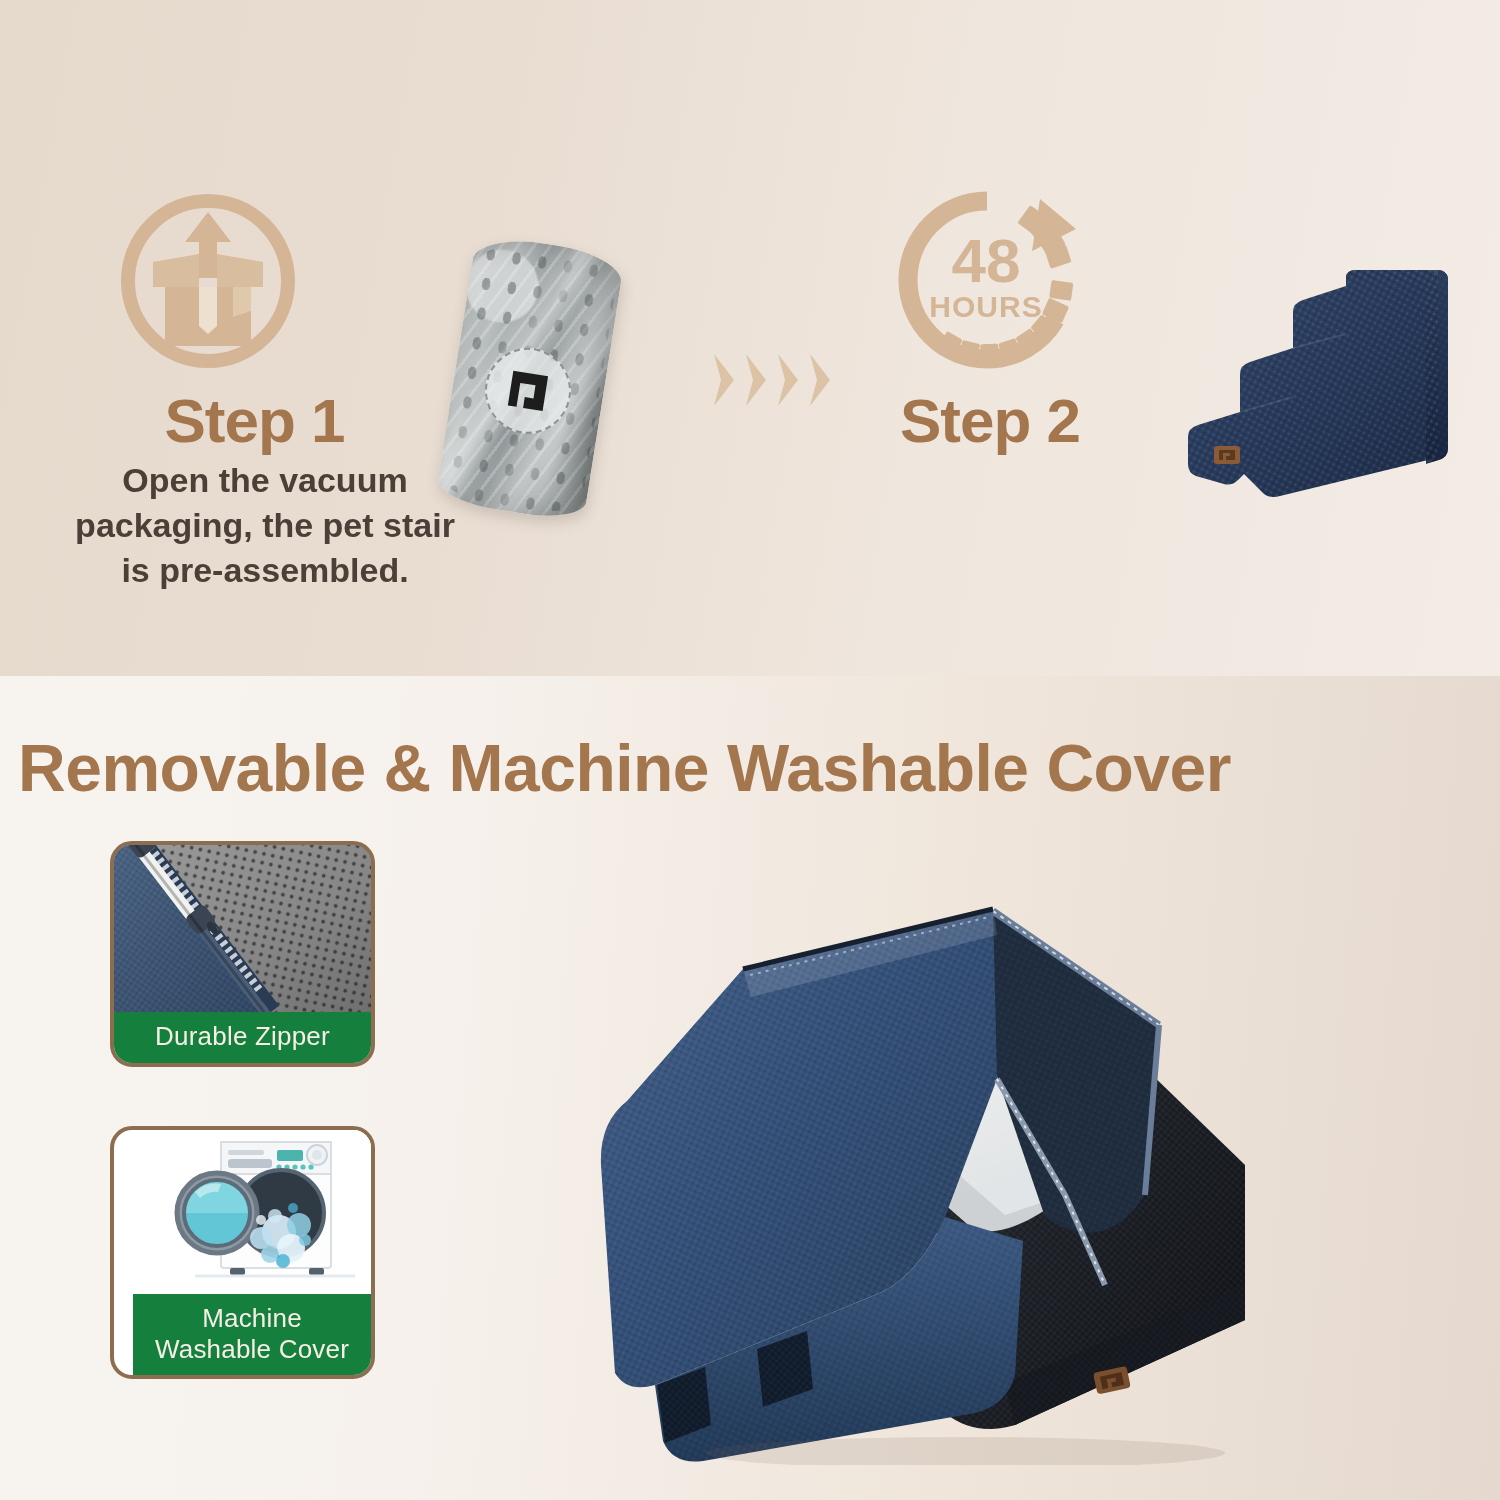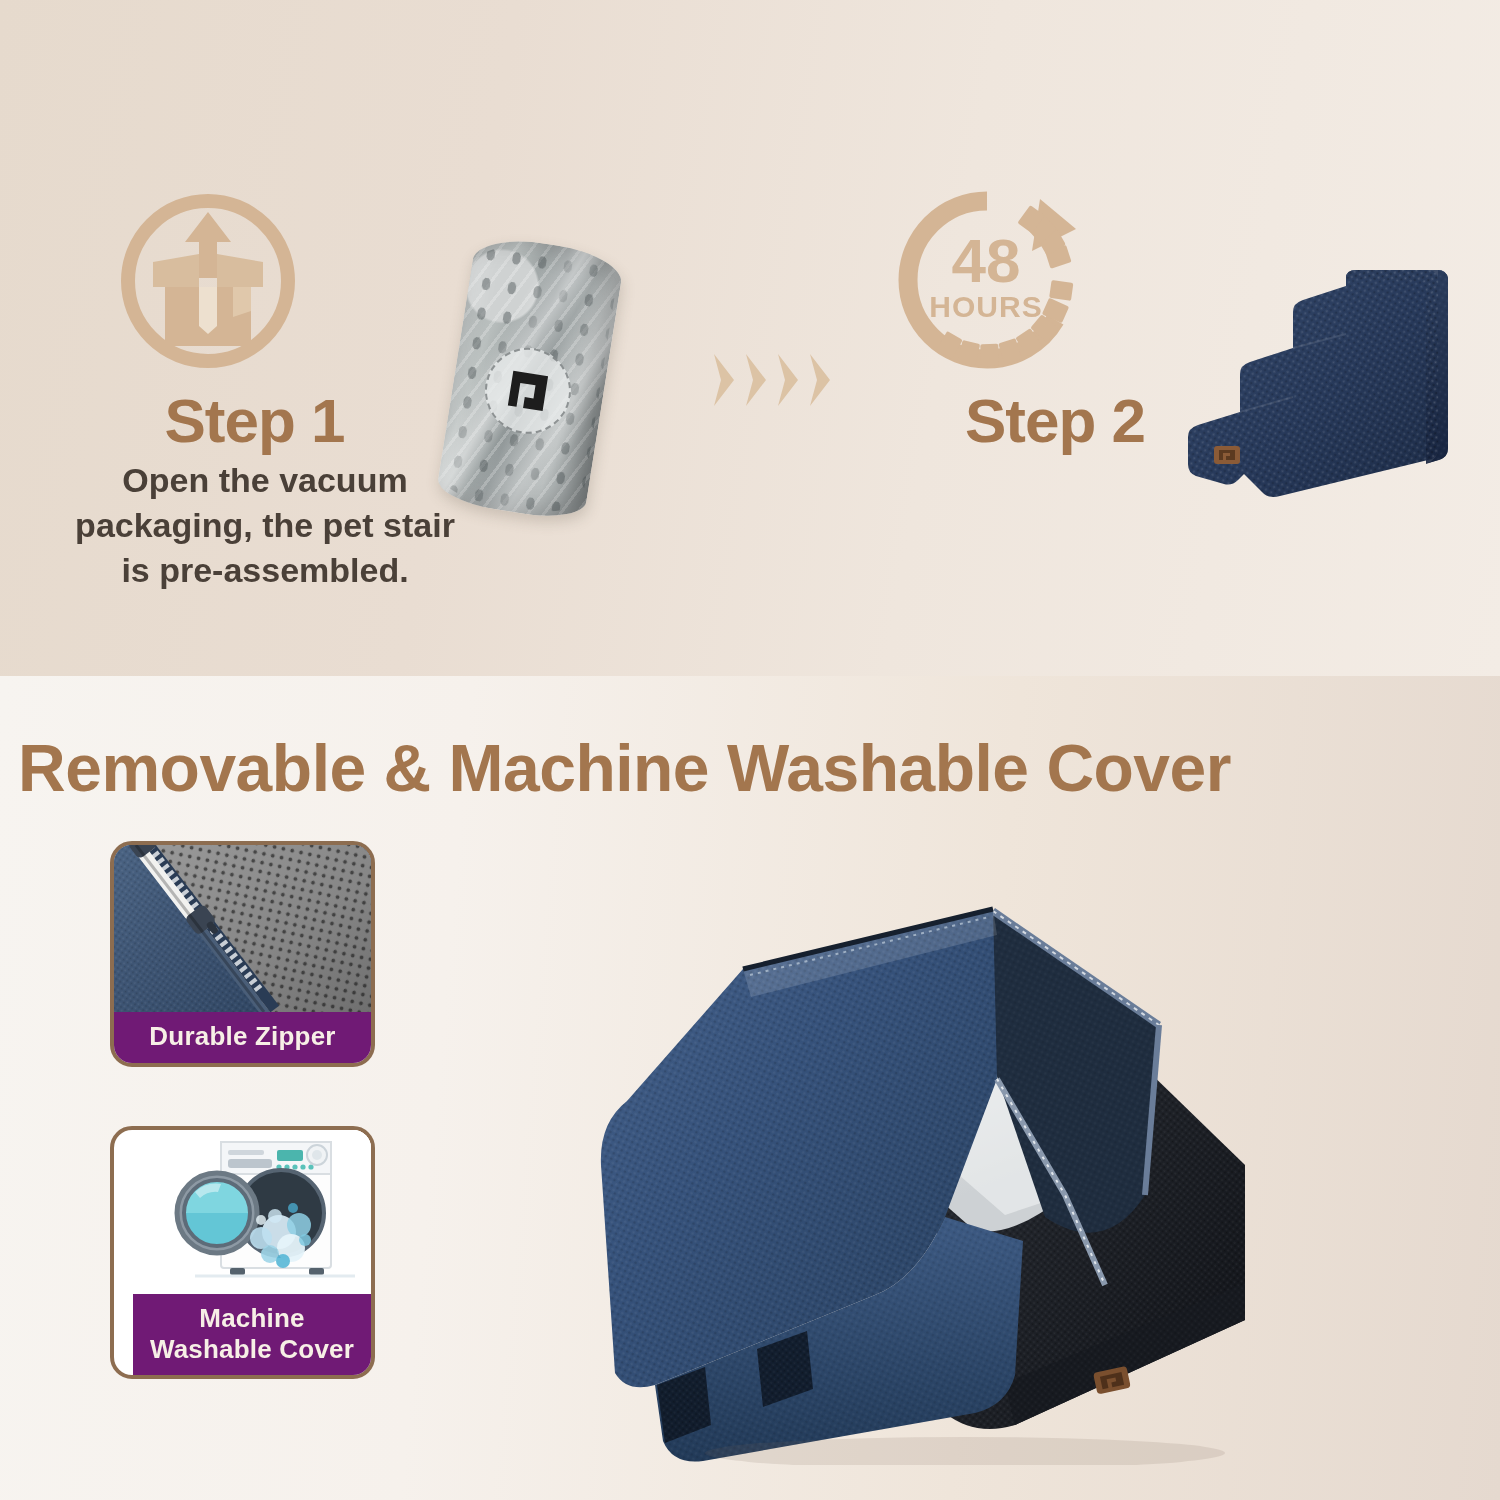--- a/index.html
+++ b/index.html
@@ -79,22 +79,22 @@
   
   .hero{ position:absolute; left:545px; top:865px; width:740px; height:600px; }
 
   
   .fcard{
     position:absolute; width:265px; border:4px solid #8d6d50; border-radius:22px;
     overflow:hidden; background:#fff;
   }
   .fcard .pic{ width:100%; position:relative; overflow:hidden; }
   .fcard .cap{
-    background:#701a75; color:#f7efe6; text-align:center;
-    font-weight:bold; font-size:26px; line-height:1.18; padding:9px 4px 11px;
+    background:#15803d; color:#f7efe6; text-align:center;
+    font-weight:normal; font-size:26px; line-height:1.18; padding:9px 4px 11px;
     letter-spacing:.2px;
   }
   .headline{
     position:absolute; left:0; top:730px; width:1249px; text-align:center;
     font-size:66px; font-weight:bold; color:#a3764e; letter-spacing:-0.5px;
   }
 </style>
 </head>
 <body>
 
@@ -171,21 +171,21 @@
             <rect x="64" y="-9" width="22" height="18" rx="2" transform="rotate(-30)"></rect>
             <rect x="64" y="-9" width="22" height="18" rx="2" transform="rotate(-42)"></rect>
             <rect x="64" y="-9" width="22" height="18" rx="2" transform="rotate(-54)"></rect>
           </g>
         </g>
         <text x="96" y="97" font-family="'Liberation Sans',sans-serif" font-size="62" font-weight="bold" fill="#d4b595" text-anchor="middle">48</text>
         <text x="96" y="132" font-family="'Liberation Sans',sans-serif" font-size="30" font-weight="bold" fill="#d4b595" text-anchor="middle" letter-spacing="1">HOURS</text>
       </svg>
     </div>
 
-    <div class="step-title" style="left:835px; top:385px; width:310px; text-align:right;">Step 2</div>
+    <div class="step-title" style="left:835px; top:385px; width:310px; text-align:center;">Step 2</div>
 
 
     <div class="stairs">
       <svg width="282" height="250" viewBox="0 0 282 250">
         <defs>
           <linearGradient id="navyTop" x1="0" y1="0" x2="1" y2="1">
             <stop offset="0%" stop-color="#34486a"></stop>
             <stop offset="55%" stop-color="#27395a"></stop>
             <stop offset="100%" stop-color="#1d2c47"></stop>
           </linearGradient>

